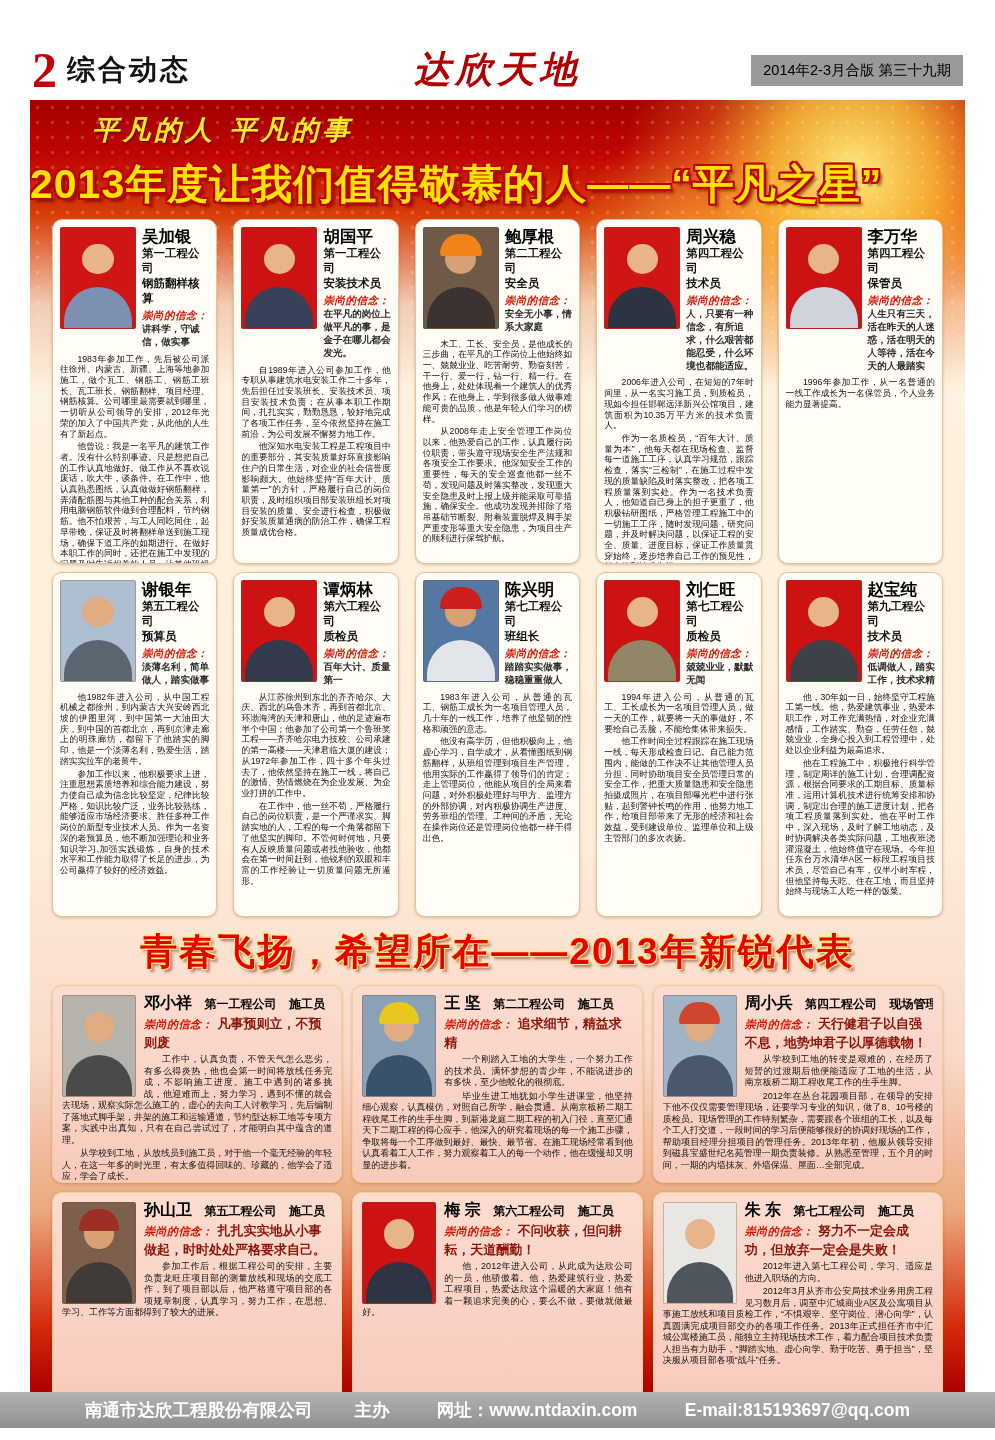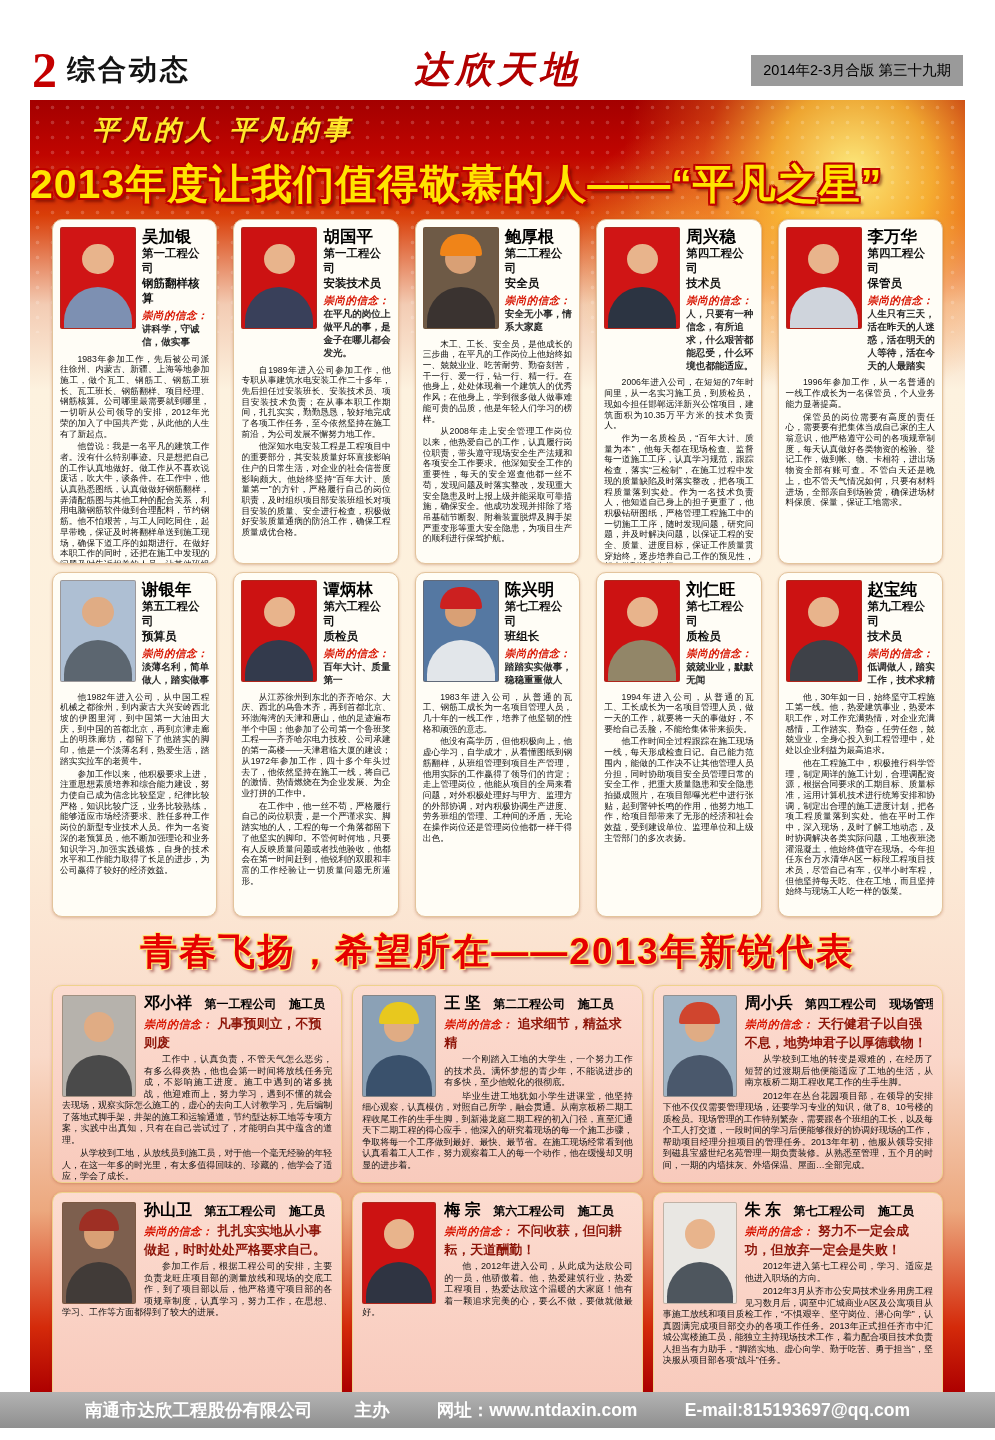--- a/index.html
+++ b/index.html
@@ -172,21 +172,20 @@
       <div class="p-head">
         <div class="p-name">李万华</div>
         <div class="p-co">第四工程公司</div>
         <div class="p-co">保管员</div>
         <div class="belief">崇尚的信念：</div>
         <div class="motto">人生只有三天，活在昨天的人迷惑，活在明天的人等待，活在今天的人最踏实</div>
       </div>
     </div>
     <div class="pbody">
             <p>1996年参加工作，从一名普通的一线工作成长为一名保管员，个人业务能力显著提高。</p>
-            <p>保管员的岗位需要有高度的责任心，需要要有把集体当成自己家的主人翁意识，他严格遵守公司的各项规章制度，每天认真做好各类物资的检验、登记工作，做到帐、物、卡相符，进出场物资全部有账可查。不管白天还是晚上，也不管天气情况如何，只要有材料进场，全部亲自到场验货，确保进场材料保质、保量，保证工地需求。</p>
           </div>
   </div>
       </div>
     <div class="grid5" id="grid5b">
         <div class="card1">
     <div class="card1-top">
       <div class="photo photo1" style="background: linear-gradient(rgb(174, 191, 211), rgb(174, 191, 211));">
 
         <div class="head" style="background: rgb(224, 172, 132);"></div>
         <div class="torso" style="background: rgb(92, 102, 112);"></div>

